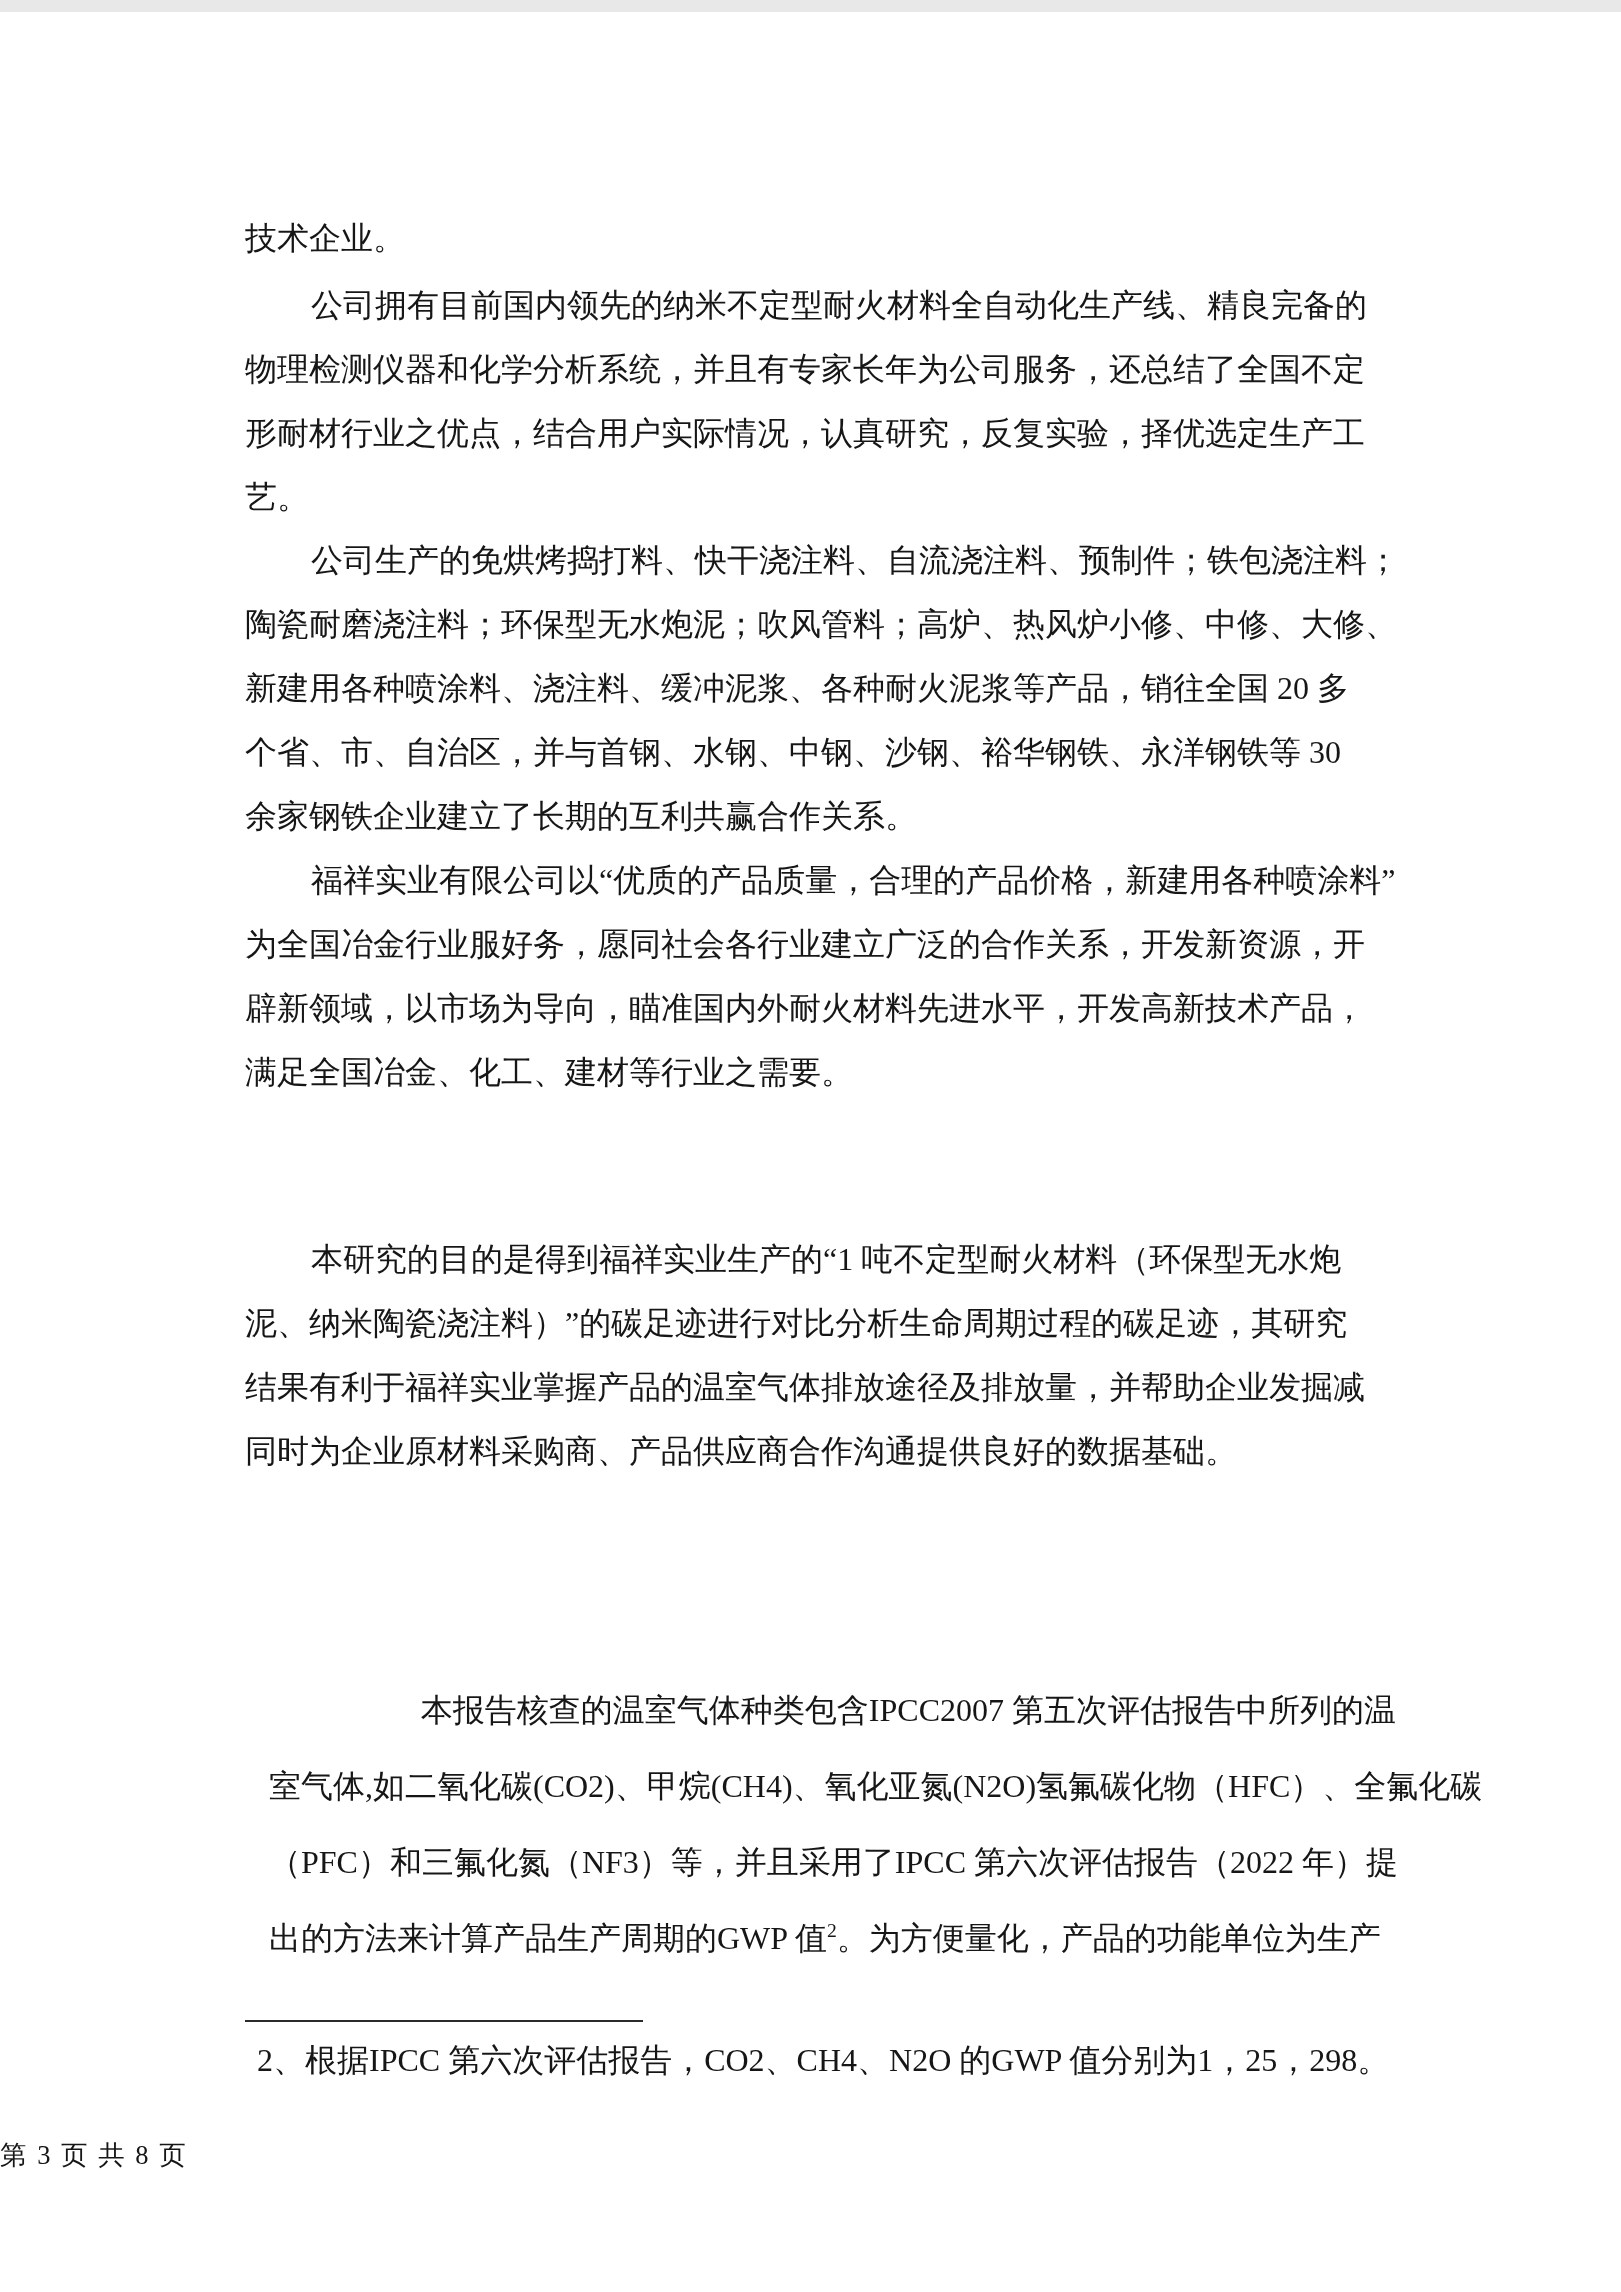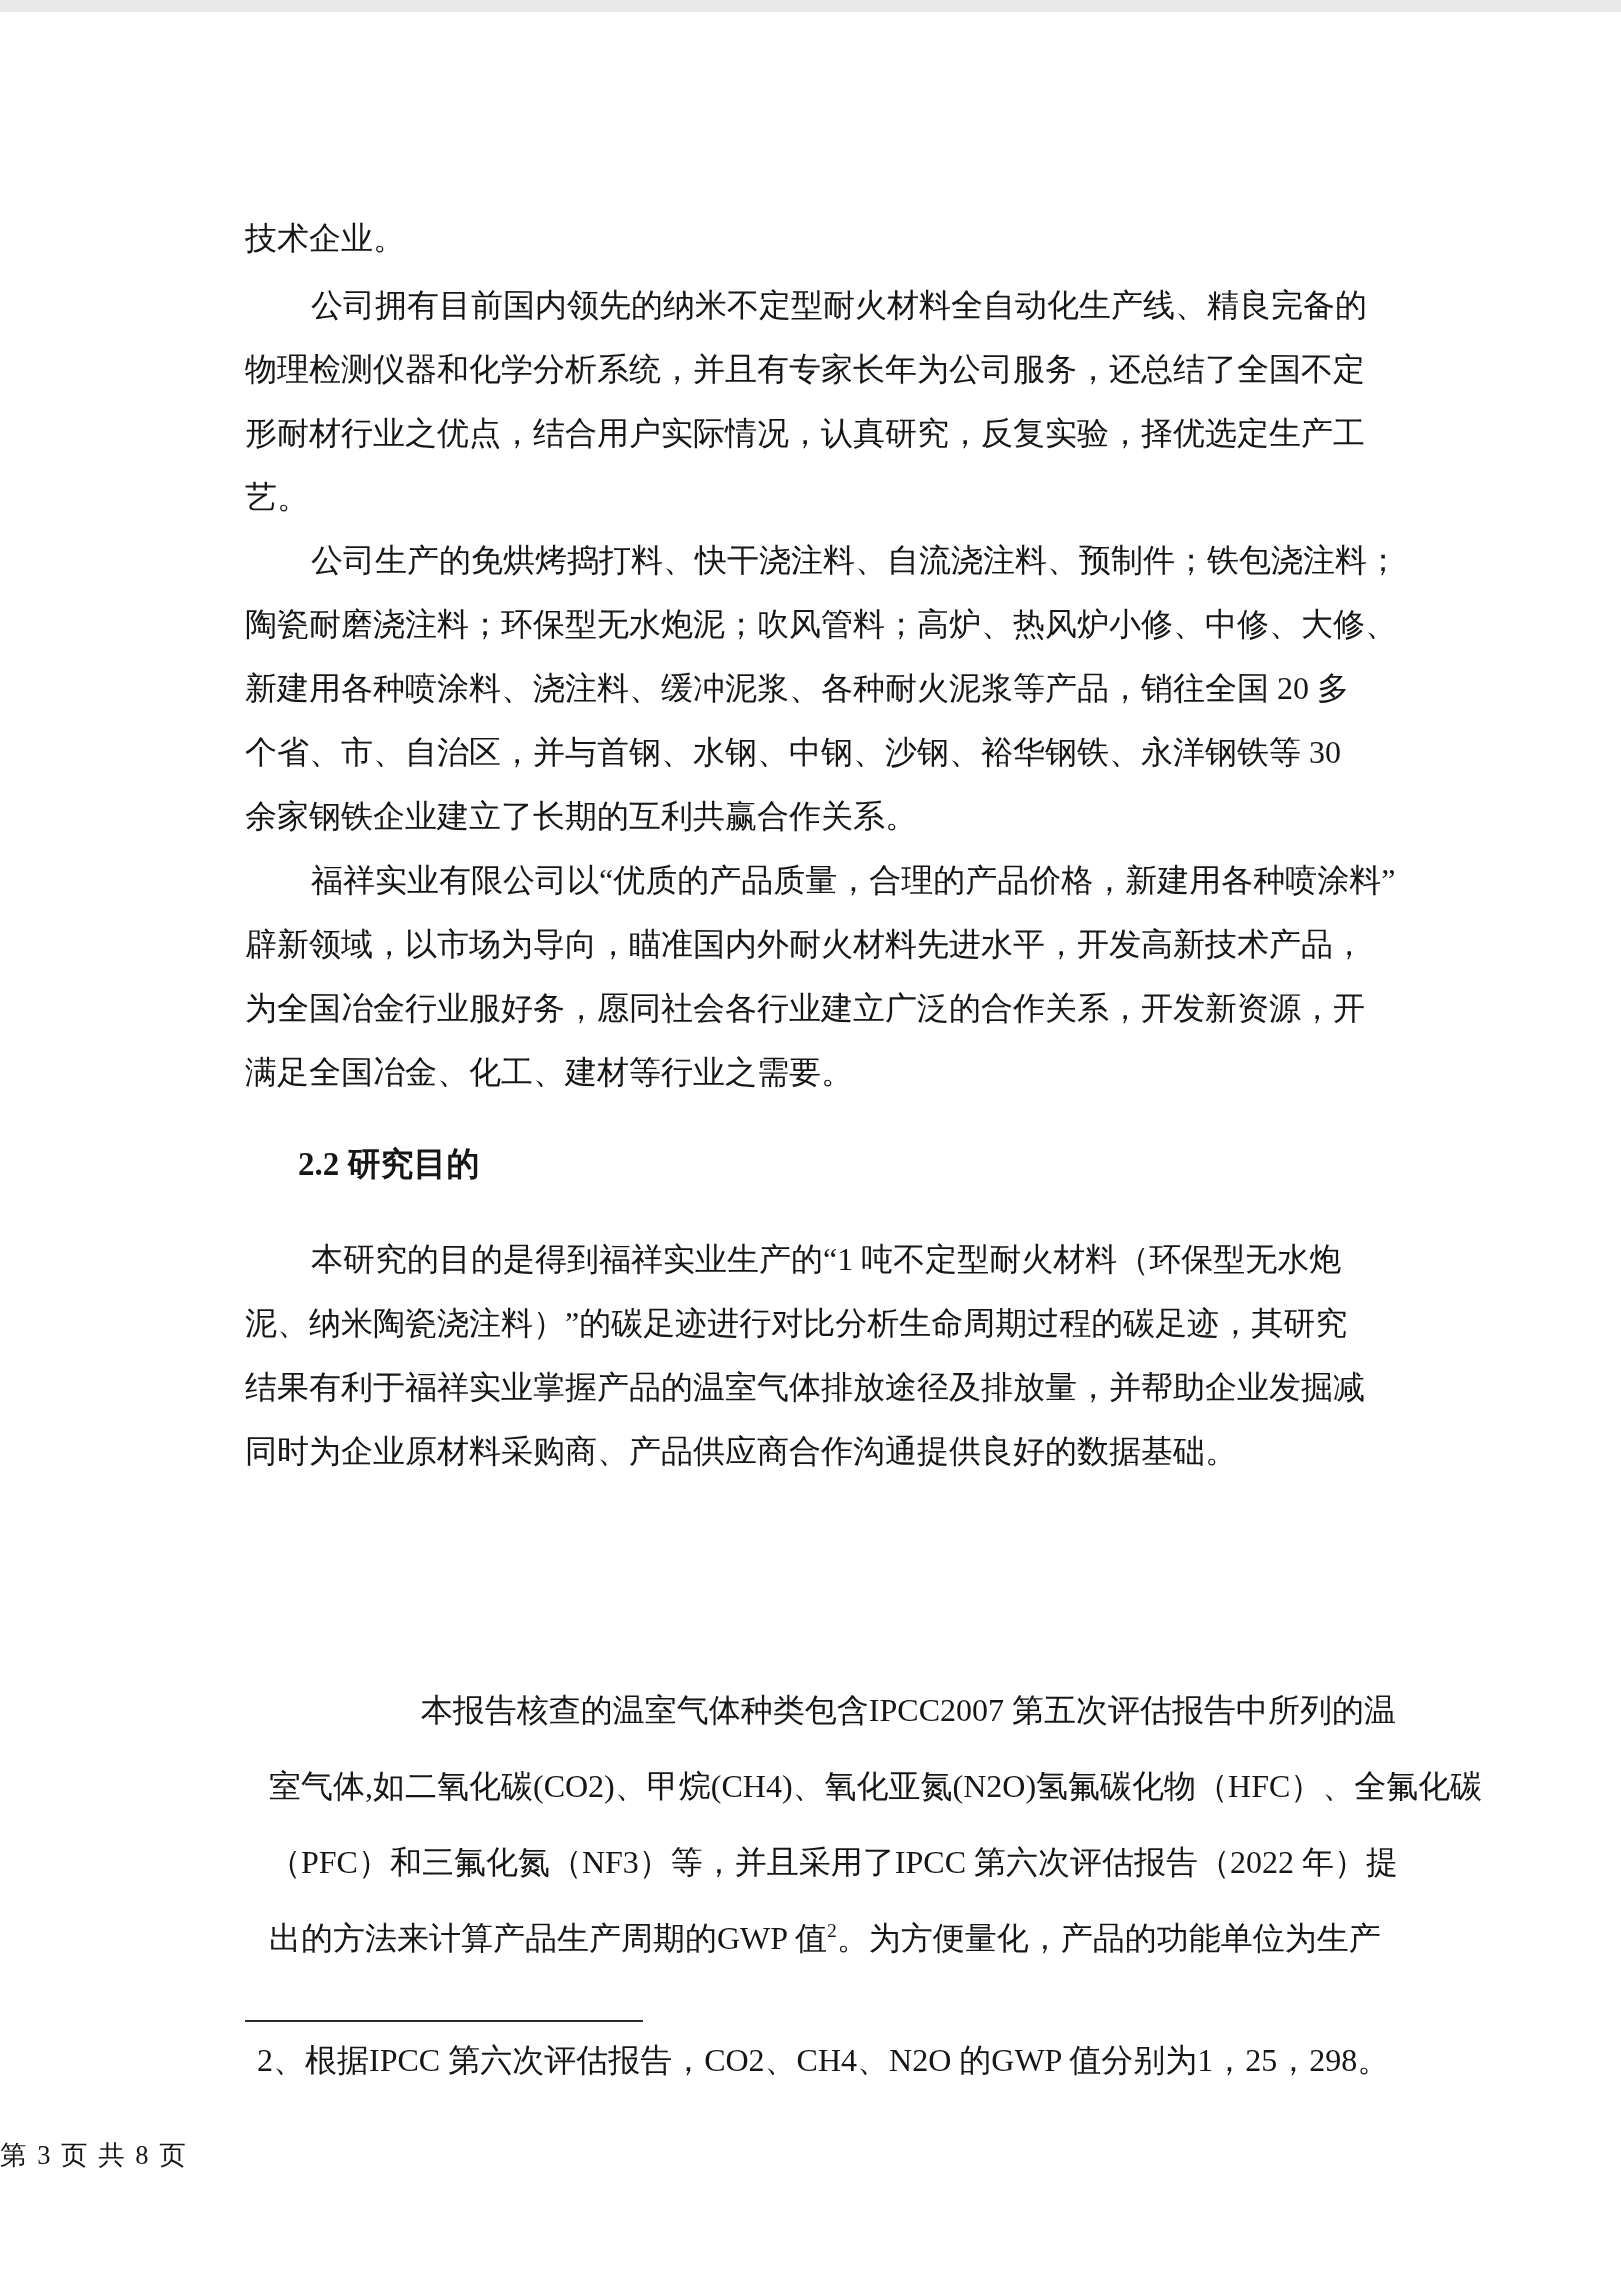--- a/index.html
+++ b/index.html
@@ -85,26 +85,25 @@
   <div class="para" style="top:516px">
     <div class="line indent2">公司生产的免烘烤捣打料、快干浇注料、自流浇注料、预制件；铁包浇注料；</div>
     <div class="line">陶瓷耐磨浇注料；环保型无水炮泥；吹风管料；高炉、热风炉小修、中修、大修、</div>
     <div class="line">新建用各种喷涂料、浇注料、缓冲泥浆、各种耐火泥浆等产品，销往全国 20 多</div>
     <div class="line">个省、市、自治区，并与首钢、水钢、中钢、沙钢、裕华钢铁、永洋钢铁等 30</div>
     <div class="line">余家钢铁企业建立了长期的互利共赢合作关系。</div>
   </div>
 
   <div class="para" style="top:836px">
     <div class="line indent2">福祥实业有限公司以“优质的产品质量，合理的产品价格，新建用各种喷涂料”</div>
+    <div class="line">为全国冶金行业服好务，愿同社会各行业建立广泛的合作关系，开发新资源，开</div>
     <div class="line">辟新领域，以市场为导向，瞄准国内外耐火材料先进水平，开发高新技术产品，</div>
-    <div class="line">为全国冶金行业服好务，愿同社会各行业建立广泛的合作关系，开发新资源，开</div>
     <div class="line">满足全国冶金、化工、建材等行业之需要。</div>
   </div>
 
-  <div class="heading" style="top:1120px">2.2 研究目的</div>
 
   <div class="para" style="top:1215px">
     <div class="line indent2">本研究的目的是得到福祥实业生产的“1 吨不定型耐火材料（环保型无水炮</div>
     <div class="line">泥、纳米陶瓷浇注料）”的碳足迹进行对比分析生命周期过程的碳足迹，其研究</div>
     <div class="line">结果有利于福祥实业掌握产品的温室气体排放途径及排放量，并帮助企业发掘减</div>
     <div class="line">同时为企业原材料采购商、产品供应商合作沟通提供良好的数据基础。</div>
   </div>
 
 
   <div class="para para-b" style="top:1660px">

